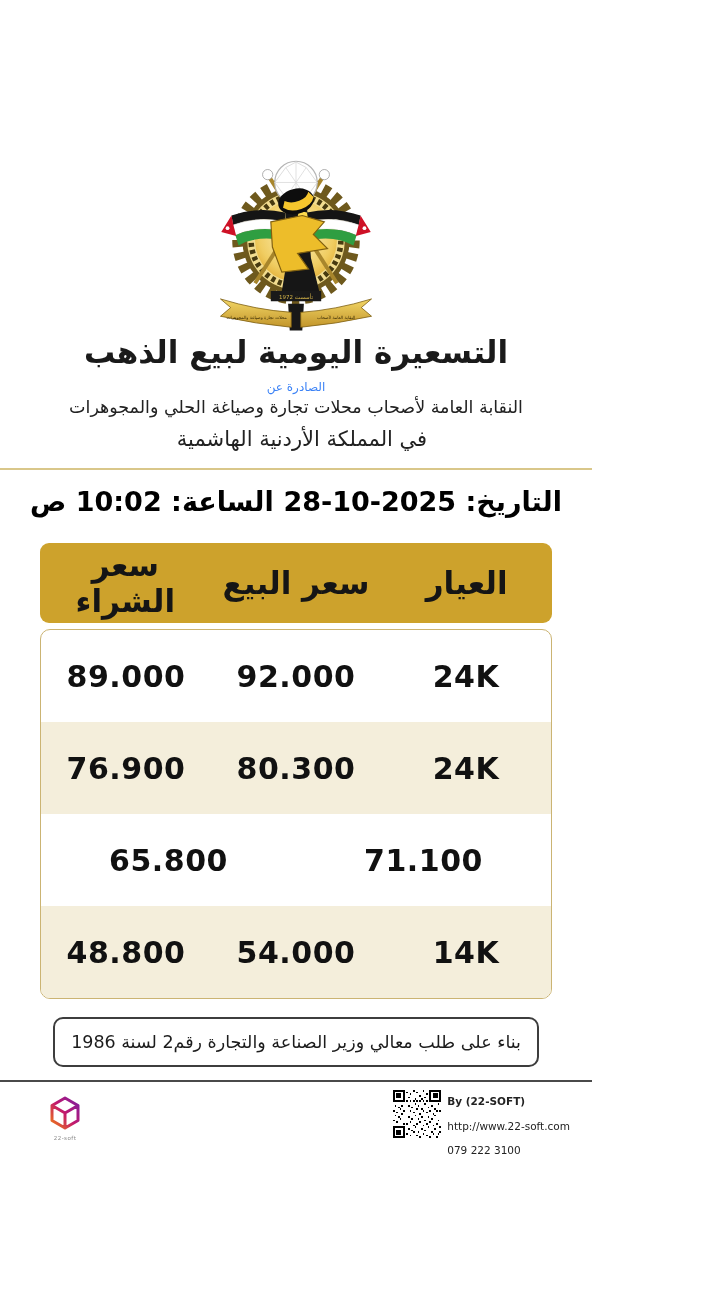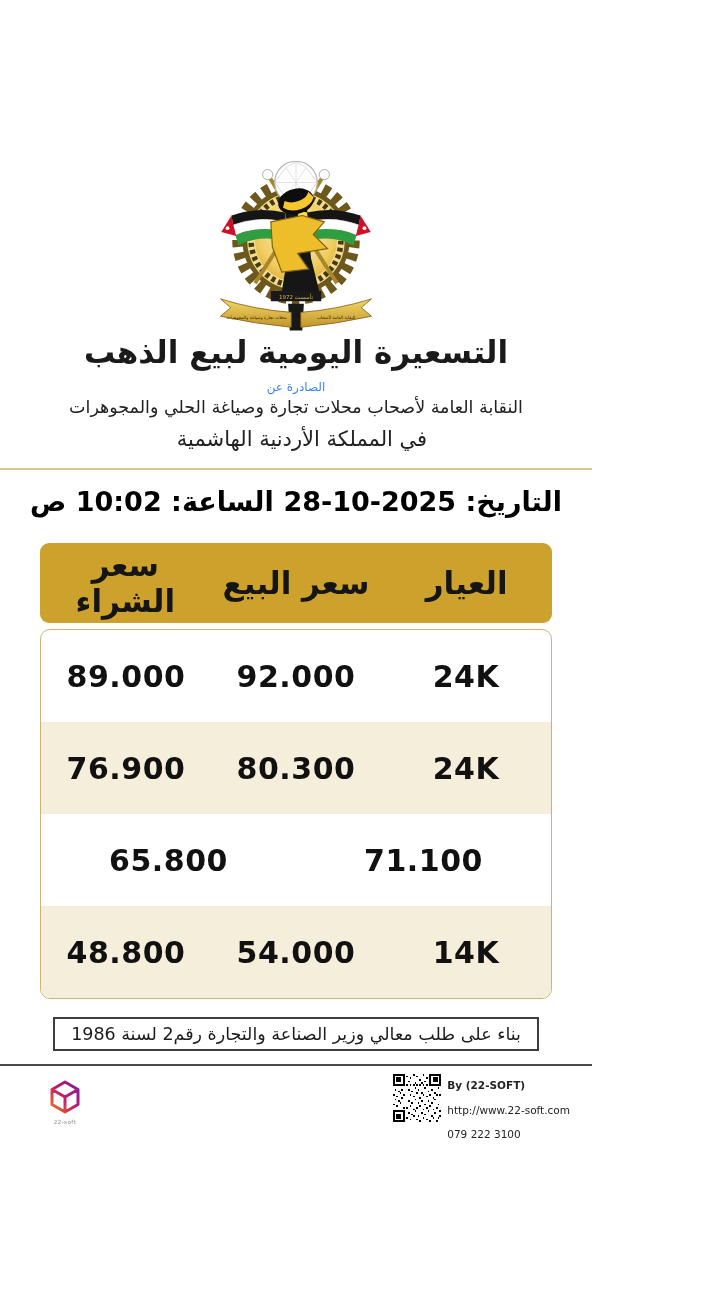--- a/index.html
+++ b/index.html
@@ -25,21 +25,21 @@
   .t-head{direction:rtl;display:flex;background:#cda22c;border-radius:9px;height:80px;
           align-items:center;font-weight:bold;font-size:31px;color:#151515;}
   .t-head .col{flex:1;text-align:center;}
   .t-body{margin-top:6px;border:1.5px solid #cbb473;border-radius:10px;overflow:hidden;background:#fff;}
   .t-row{direction:rtl;display:flex;height:92px;align-items:center;font-weight:800;font-size:30px;color:#111;}
   .t-row.alt{background:#f4eedb;}
   .t-row .cell{flex:1;text-align:center;letter-spacing:0.5px;}
 
   .note-wrap{text-align:center;margin-top:18px;}
   .note{display:inline-block;direction:rtl;font-size:17.5px;color:#1c1c1c;
-        border:2px solid #3d3d3d;border-radius:0;padding:5px 16px;background:#fff;}
+        border:2px solid #3d3d3d;border-radius:10px;padding:13px 16px;background:#fff;}
 
   .foot-rule{margin-top:13px;border-top:2.5px solid #4a4a4a;}
 
   .footer{display:flex;justify-content:space-between;align-items:flex-start;padding:8px 22px 0 44px;}
   .brand-cube{display:flex;flex-direction:column;align-items:center;margin-top:4px;}
   .brand-cube svg{width:42px;height:40px;display:block;}
   .brand-cube .cube-label{font-size:5.5px;color:#8a8a8a;letter-spacing:0.5px;margin-top:1px;}
   .soft-credit{display:flex;align-items:flex-start;gap:6px;}
   .soft-credit svg.qr{width:48px;height:48px;display:block;}
   .credit-lines{font-size:10.5px;line-height:14.5px;color:#222;padding-top:4px;font-weight:bold;}

